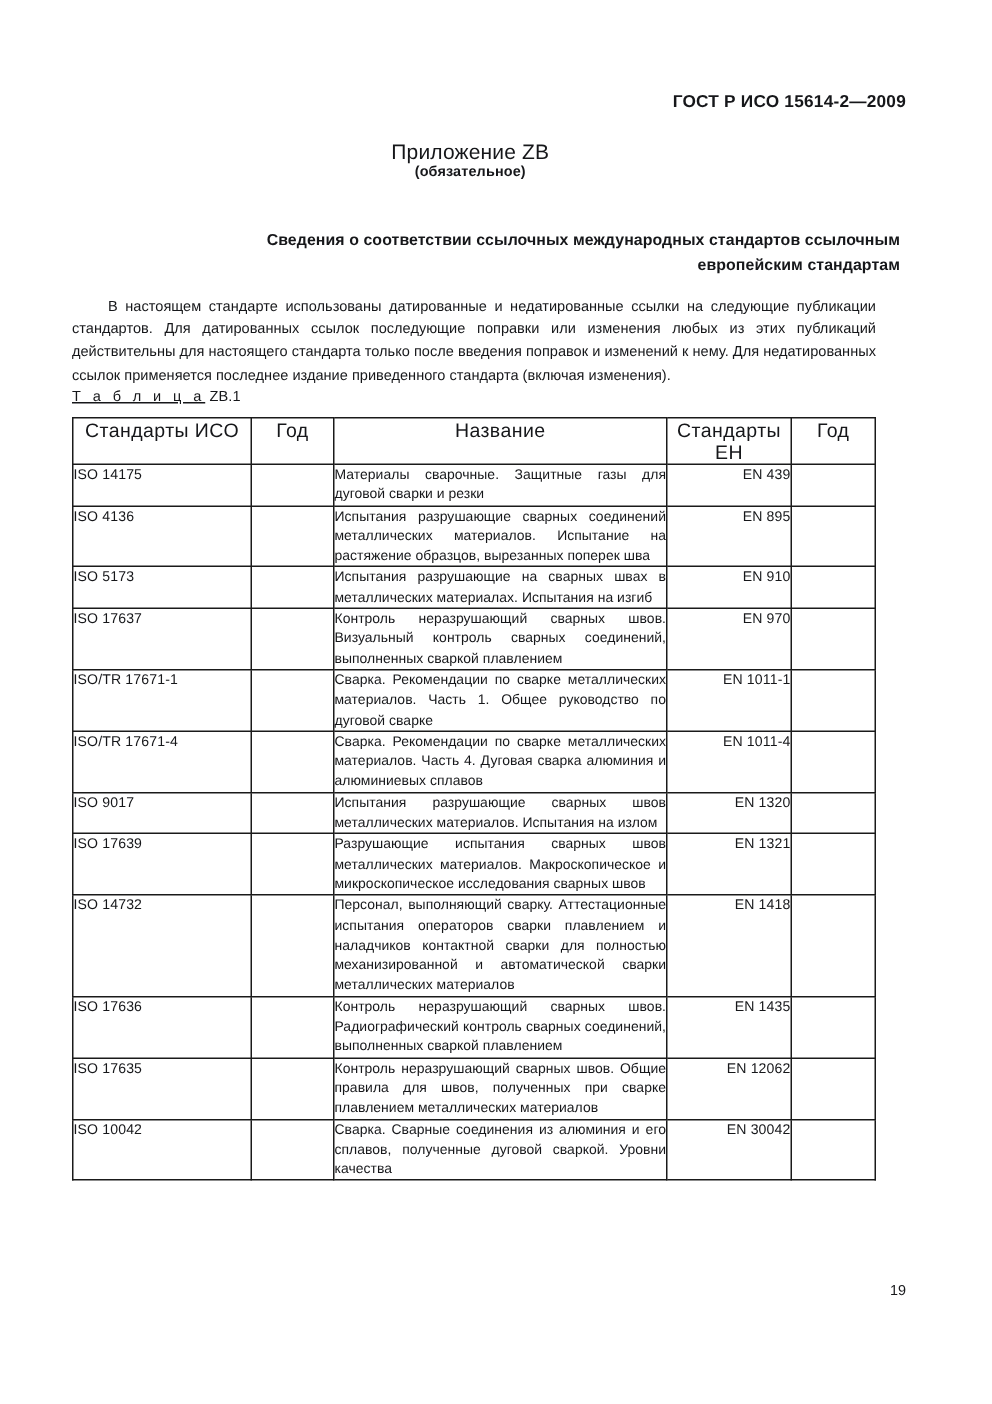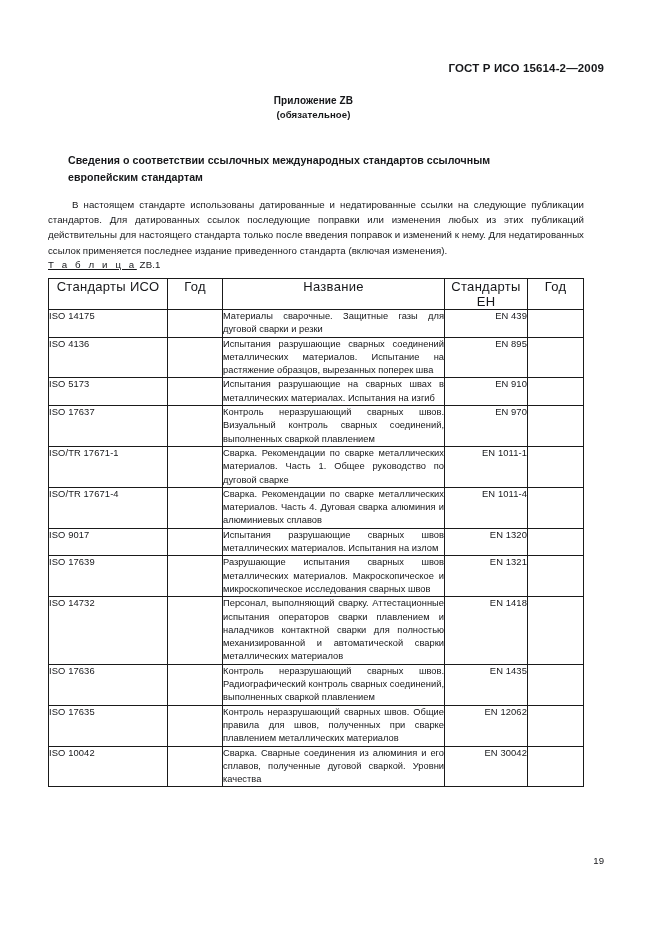--- a/index.html
+++ b/index.html
@@ -38,39 +38,39 @@
   .annex-block {
     position: absolute;
     top: 94px;
     left: 0;
     width: 661px;
     text-align: center;
     padding-right: 34px;
     box-sizing: border-box;
   }
   .annex-title {
-    font-size: 10px;
-    font-weight: bold;
+    font-size: 14px;
+    font-weight: normal;
     letter-spacing: 0.1px;
     line-height: 14px;
   }
   .annex-sub {
     font-size: 9.6px;
     font-weight: bold;
     letter-spacing: 0.1px;
     line-height: 14px;
   }
 
   
   .section-heading {
     position: absolute;
     top: 152px;
-    left: 68px;
+    left: 80px;
     width: 520px;
-    text-align: left;
+    text-align: right;
     font-size: 10.6px;
     font-weight: bold;
     line-height: 16.5px;
     letter-spacing: 0.05px;
   }
 
   
   .intro {
     position: absolute;
     top: 197px;

